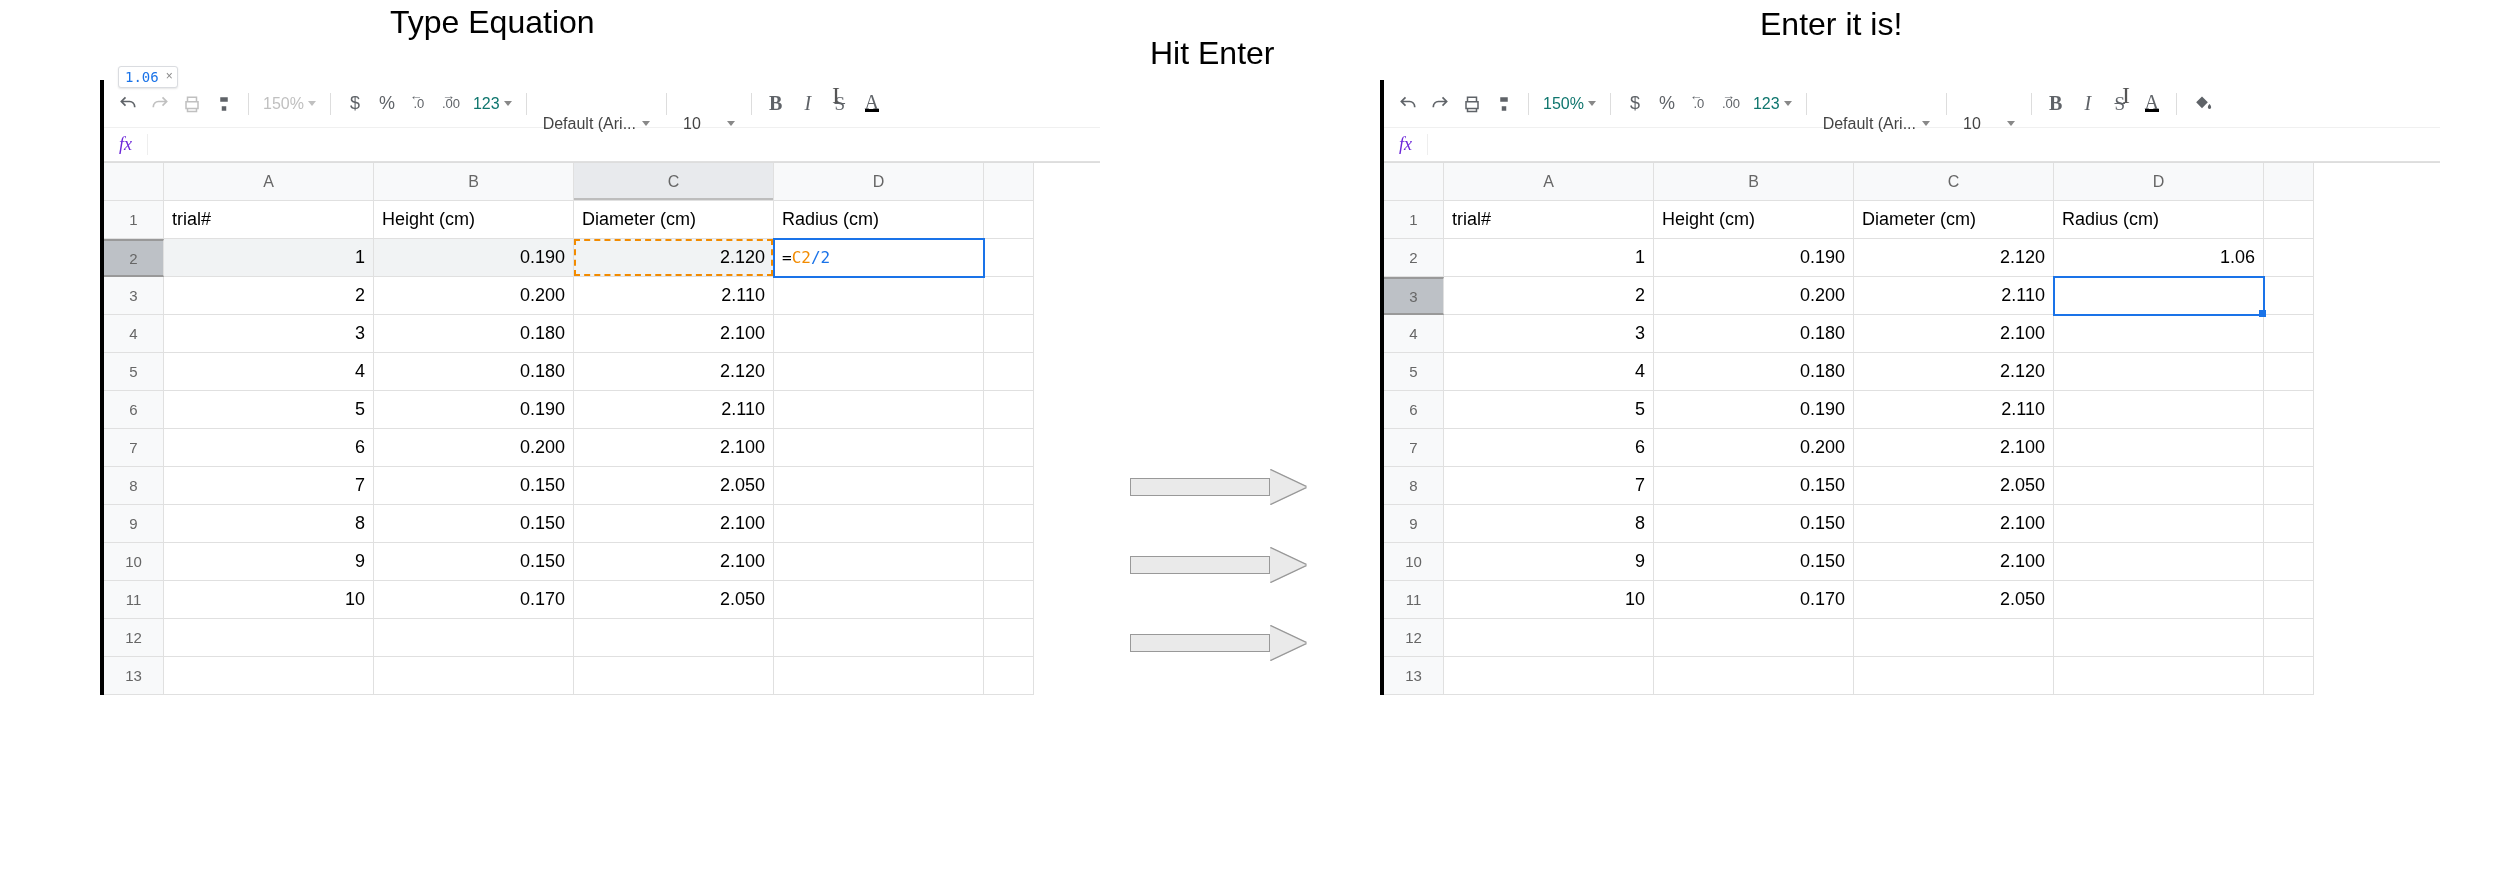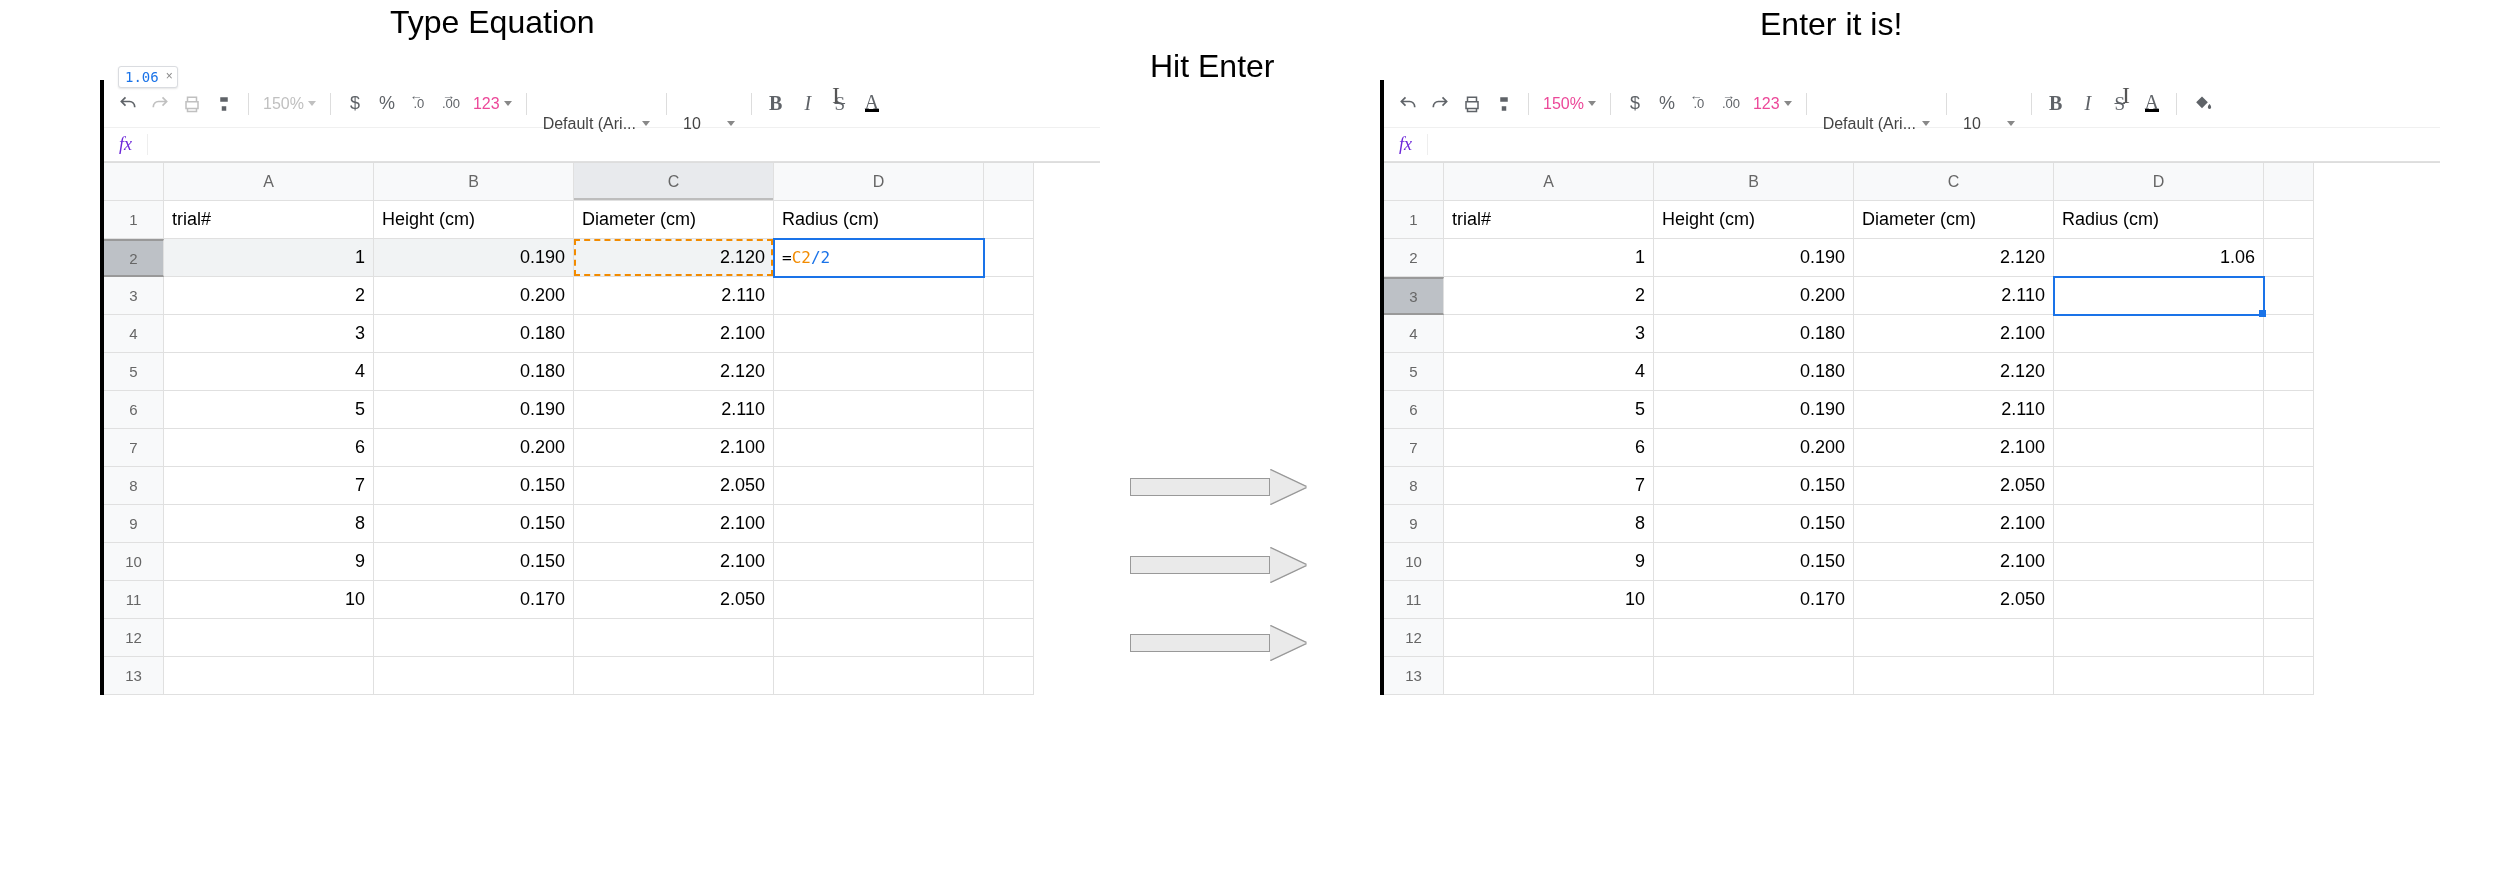--- a/index.html
+++ b/index.html
@@ -43,21 +43,21 @@
     padding:0 4px;
     color:#5f6368;
     font-size:18px;
     cursor:pointer;
   }
   .tb-btn.dimmed { color:#c0c0c0; }
   .tb-sep {
     width:1px; height:22px; background:#ddd; margin:0 6px;
   }
   .tb-label {
-    font-size:16px; color:#ec4899; padding:0 4px;
+    font-size:16px; color:#0f766e; padding:0 4px;
     display:flex; align-items:center; gap:4px;
   }
   .tb-label.dimmed { color:#c0c0c0; }
   .dropdown-caret {
     width:0;height:0;border-left:4px solid transparent;border-right:4px solid transparent;border-top:5px solid #888;
   }
   .fontbox, .sizebox {
     display:flex; align-items:center; gap:6px;
     font-size:16px; color:#444; padding:0 6px;margin-top:40px;
   }
@@ -207,21 +207,21 @@
     border-left:36px solid #eaeaea;
     filter: drop-shadow(1px 0 0 #999) drop-shadow(0 1px 0 #999) drop-shadow(0 -1px 0 #999);
   }
 
   svg { display:block; }
 </style>
 </head>
 <body>
 
 <div class="title" style="left:390px; top:4px;">Type Equation</div>
-<div class="title" style="left:1150px; top:48px;">Hit Enter</div>
+<div class="title" style="left:1150px; top:35px;">Hit Enter</div>
 <div class="title" style="left:1760px; top:6px;">Enter it is!</div>
 
 <div class="panel" id="panel-left" style="left:100px; top:80px; width:1000px;">
 
   <div class="toolbar" style="position:relative;">
     <div class="tb-btn" style="position:relative;">
       <svg width="20" height="20" viewBox="0 0 24 24">
           <path fill="none" stroke="#5f6368" stroke-width="2" d="M9 14l-5-5 5-5M4 9h10a6 6 0 016 6v1"></path>
         </svg>
       <div class="result-chip">

